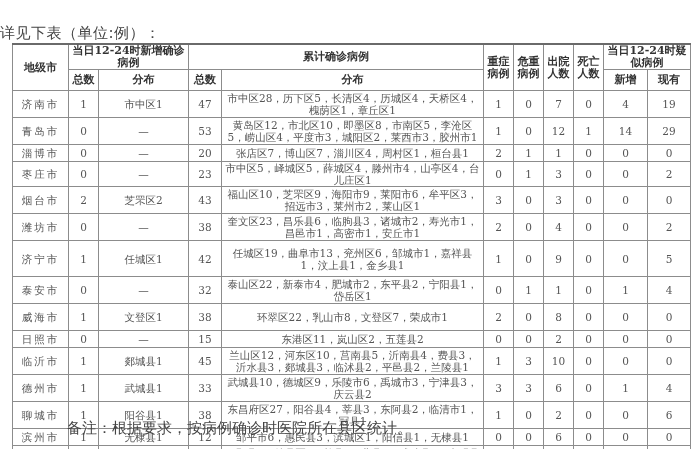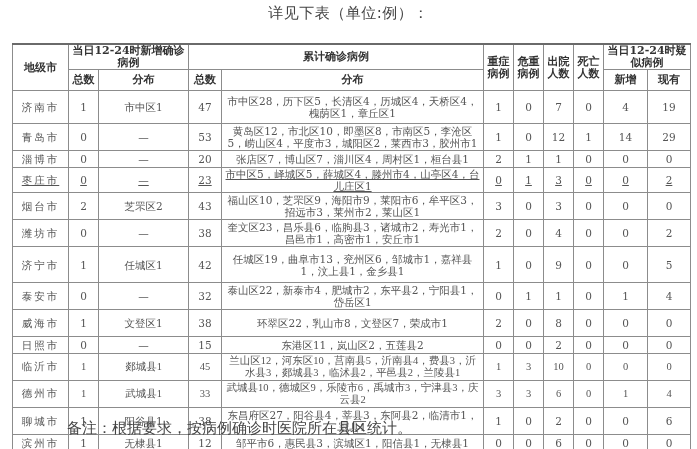--- a/index.html
+++ b/index.html
@@ -1,18 +1,18 @@
 <!DOCTYPE html>
 <html><head>
 <meta charset="utf-8">
 <style>
   html, body { margin: 0; padding: 0; background: #ffffff; }
   body { width: 697px; height: 449px; position: relative; overflow: hidden;
          font-family: "DejaVu Sans", "Liberation Sans", sans-serif; color: #333; }
-  .caption { position: absolute; top: 4px; left: 0; width: 697px; text-align: center;
+  .caption { position: absolute; top: 24px; left: 0; width: 697px; text-align: left;
              font-size: 15px; color: #444; letter-spacing: 0.5px; }
   table.data { position: absolute; left: 12px; top: 43px; width: 668px;
                border-collapse: collapse; table-layout: fixed;
                font-family: "DejaVu Serif", "Liberation Serif", serif;
                font-size: 10.5px; color: #555; }
   table.data td, table.data th { border: 1px solid #8c8c8c; padding: 0 3px;
                text-align: center; vertical-align: middle; line-height: 12px; font-weight: normal; }
   table.data thead tr.r1 th { border-top: 2px solid #6a6a6a; }
   table.data thead th { color: #333; font-size: 11px; font-weight: bold; height: 20px; }
   td.dist { text-align: center; padding-left: 3px; line-height: 12px; }
@@ -52,21 +52,21 @@
     <tr>
       <th>总数</th>
       <th>分布</th>
       <th>总数</th>
       <th>分布</th>
       <th>新增</th>
       <th>现有</th>
     </tr>
   </thead>
   <tbody id="tbody">
-      <tr style="height: 33px; padding-left: 16px;">
+      <tr style="height: 27px; padding-left: 16px;">
         <td class="city">济南市</td>
         <td>1</td>
         <td>市中区1</td>
         <td>47</td>
         <td class="dist">市中区28，历下区5，长清区4，历城区4，天桥区4，槐荫区1，章丘区1</td>
         <td>1</td>
         <td>0</td>
         <td>7</td>
         <td>0</td>
         <td>4</td>
@@ -91,21 +91,21 @@
         <td>—</td>
         <td>20</td>
         <td class="dist">张店区7，博山区7，淄川区4，周村区1，桓台县1</td>
         <td>2</td>
         <td>1</td>
         <td>1</td>
         <td>0</td>
         <td>0</td>
         <td>0</td>
       </tr>
-      <tr style="height: 25px; text-decoration: underline;">
+      <tr style="height: 25px;">
         <td class="city">枣庄市</td>
         <td>0</td>
         <td>—</td>
         <td>23</td>
         <td class="dist">市中区5，峄城区5，薛城区4，滕州市4，山亭区4，台儿庄区1</td>
         <td>0</td>
         <td>1</td>
         <td>3</td>
         <td>0</td>
         <td>0</td>
@@ -182,34 +182,34 @@
         <td>—</td>
         <td>15</td>
         <td class="dist">东港区11，岚山区2，五莲县2</td>
         <td>0</td>
         <td>0</td>
         <td>2</td>
         <td>0</td>
         <td>0</td>
         <td>0</td>
       </tr>
-      <tr style="height: 27px; font-family: Liberation Serif, serif;">
+      <tr style="height: 27px;">
         <td class="city">临沂市</td>
         <td>1</td>
         <td>郯城县1</td>
         <td>45</td>
         <td class="dist">兰山区12，河东区10，莒南县5，沂南县4，费县3，沂水县3，郯城县3，临沭县2，平邑县2，兰陵县1</td>
         <td>1</td>
         <td>3</td>
         <td>10</td>
         <td>0</td>
         <td>0</td>
         <td>0</td>
       </tr>
-      <tr style="height: 27px; font-family: Liberation Serif, serif;">
+      <tr style="height: 27px;">
         <td class="city">德州市</td>
         <td>1</td>
         <td>武城县1</td>
         <td>33</td>
         <td class="dist">武城县10，德城区9，乐陵市6，禹城市3，宁津县3，庆云县2</td>
         <td>3</td>
         <td>3</td>
         <td>6</td>
         <td>0</td>
         <td>1</td>

